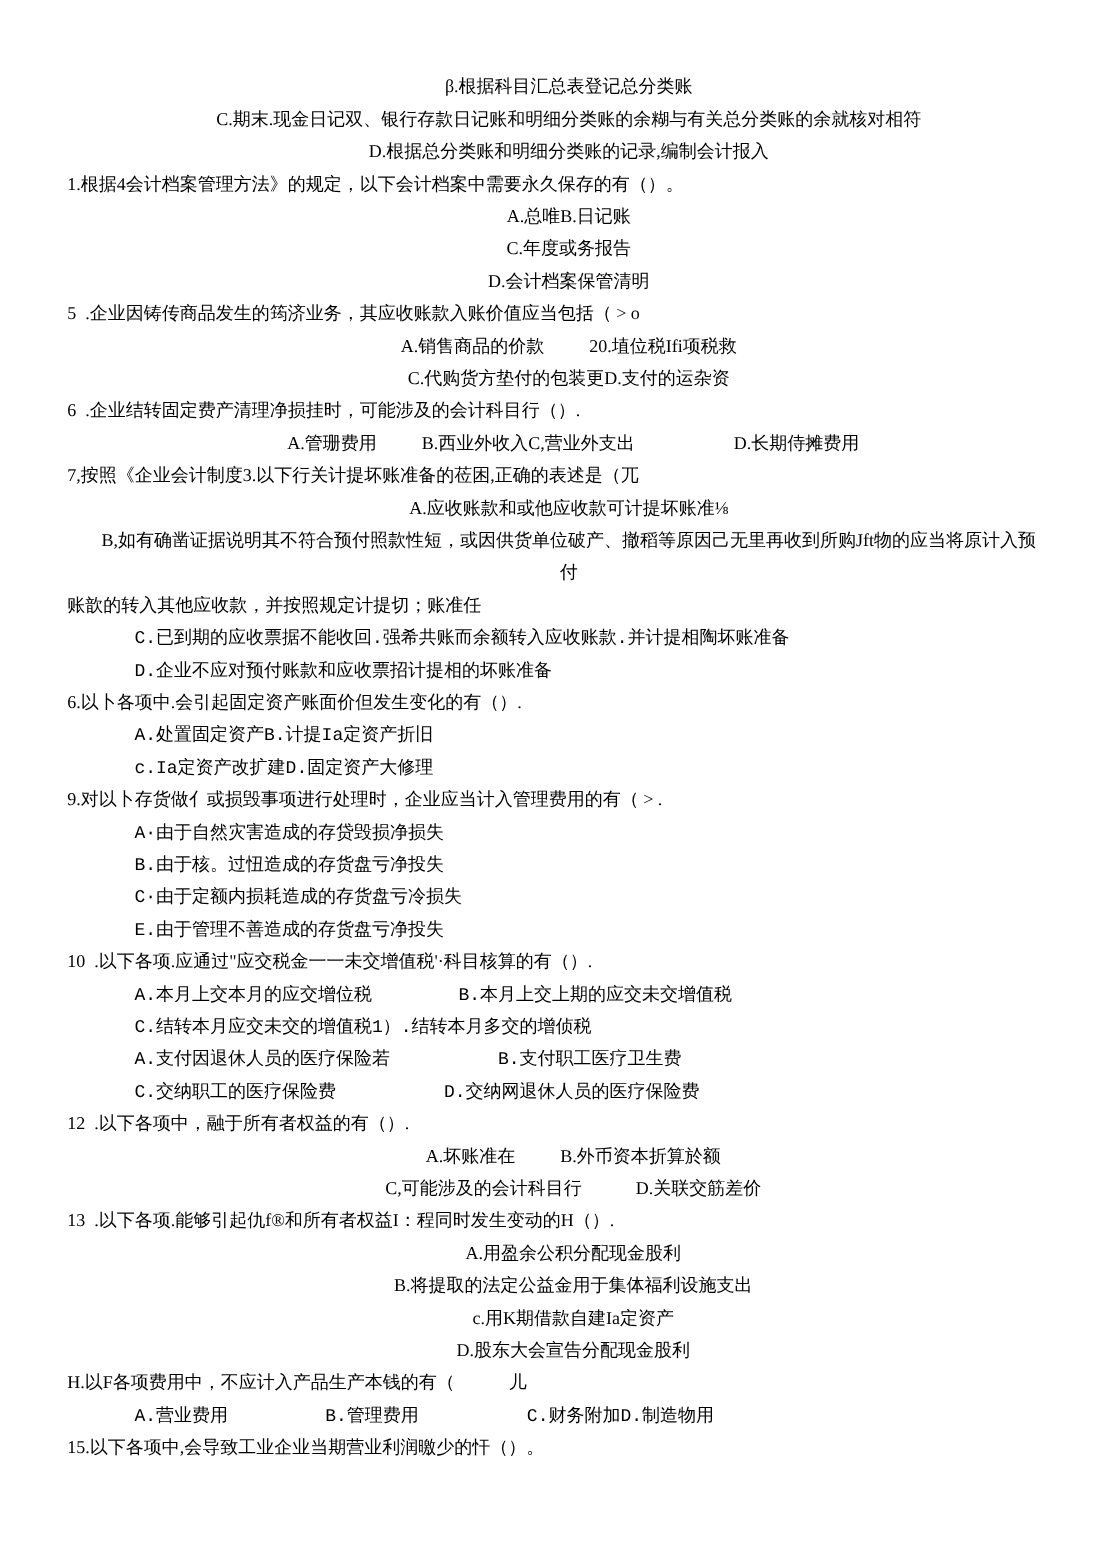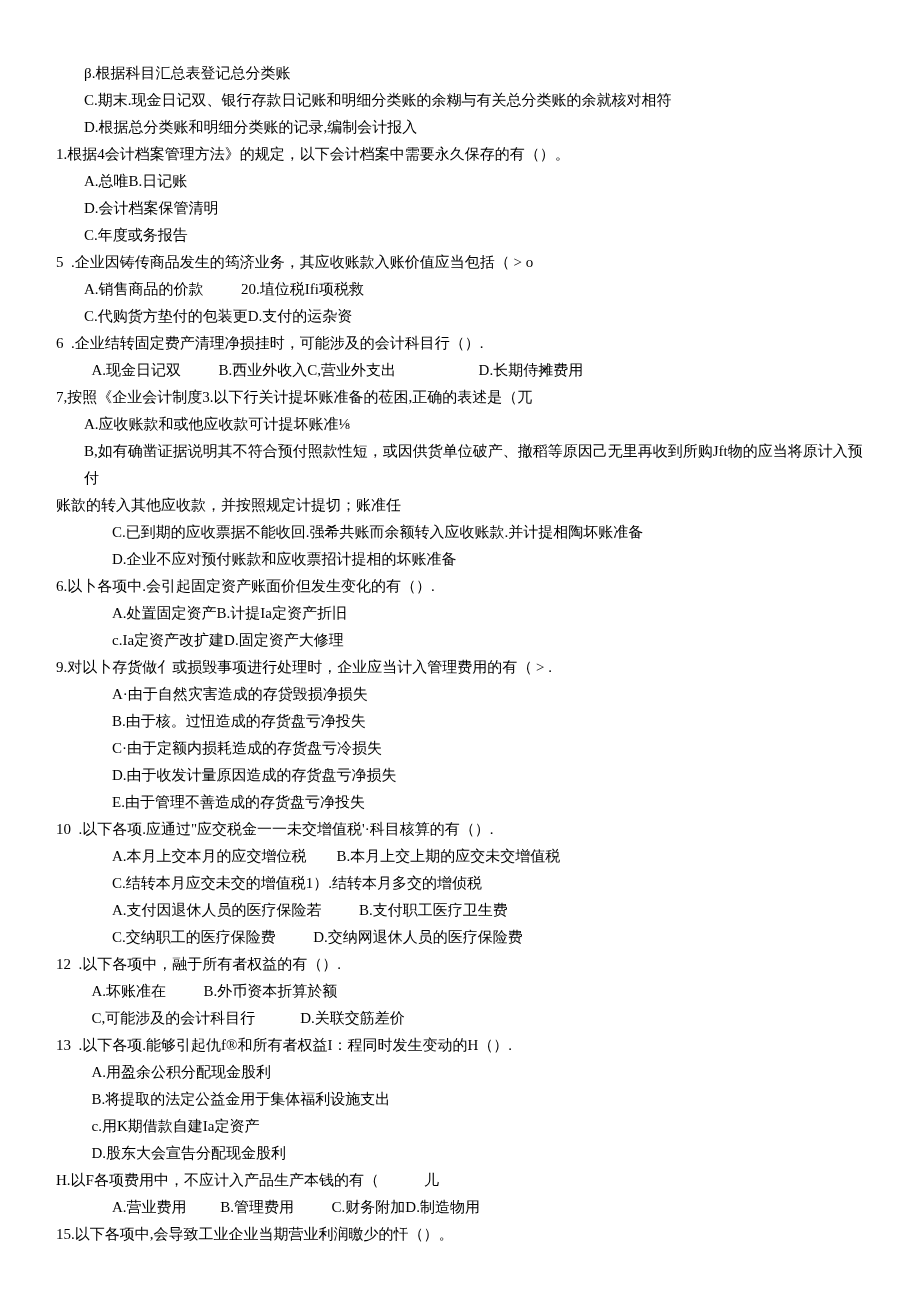--- a/index.html
+++ b/index.html
@@ -9,54 +9,53 @@
     font-size: 15px;
     line-height: 1.8;
     color: #000;
     background: #fff;
     width: 920px;
     box-sizing: border-box;
   }
   .line {
     white-space: pre-wrap;
   }
-  .indent1 { padding-left: 28px; }
-  .indent2 { padding-left: 56px; }
+  .indent1 { padding-left: 28px; text-align: center; }
+  .indent2 { padding-left: 56px; font-family: Liberation Mono, monospace; }
   .stem { padding-left: 0; }
 </style>
 </head>
 <body>
 
 <div id="doc">
     <div class="line indent1">β.根据科目汇总表登记总分类账</div>
     <div class="line indent1">C.期末.现金日记双、银行存款日记账和明细分类账的余糊与有关总分类账的余就核对相符</div>
     <div class="line indent1">D.根据总分类账和明细分类账的记录,编制会计报入</div>
     <div class="line stem">1.根据4会计档案管理方法》的规定，以下会计档案中需要永久保存的有（）。</div>
     <div class="line indent1">A.总唯B.日记账</div>
+    <div class="line indent1">C.年度或务报告</div>
     <div class="line indent1">D.会计档案保管清明</div>
-    <div class="line indent1">C.年度或务报告</div>
     <div class="line stem">5  .企业因铸传商品发生的筠济业务，其应收账款入账价值应当包括（ &gt; o</div>
     <div class="line indent1">A.销售商品的价款          20.埴位税Ifi项税救</div>
     <div class="line indent1">C.代购货方垫付的包装更D.支付的运杂资</div>
     <div class="line stem">6  .企业结转固定费产清理净损挂时，可能涉及的会计科目行（）.</div>
-    <div class="line indent1">  A.现金日记双          B.西业外收入C,营业外支出                      D.长期侍摊费用</div>
+    <div class="line indent1">  A.管珊费用          B.西业外收入C,营业外支出                      D.长期侍摊费用</div>
     <div class="line stem">7,按照《企业会计制度3.以下行关计提坏账准备的莅困,正确的表述是（兀</div>
     <div class="line indent1">A.应收账款和或他应收款可计提坏账准⅛</div>
     <div class="line indent1">B,如有确凿证据说明其不符合预付照款性短，或因供货单位破产、撤稻等原因己无里再收到所购Jft物的应当将原计入预付</div>
     <div class="line stem">账歆的转入其他应收款，并按照规定计提切；账准任</div>
     <div class="line indent2">C.已到期的应收票据不能收回.强希共账而余额转入应收账款.并计提相陶坏账准备</div>
     <div class="line indent2">D.企业不应对预付账款和应收票招计提相的坏账准备</div>
     <div class="line stem">6.以卜各项中.会引起固定资产账面价但发生变化的有（）.</div>
     <div class="line indent2">A.处置固定资产B.计提Ia定资产折旧</div>
     <div class="line indent2">c.Ia定资产改扩建D.固定资产大修理</div>
     <div class="line stem">9.对以卜存货做亻或损毁事项进行处理时，企业应当计入管理费用的有（ &gt; .</div>
     <div class="line indent2">A·由于自然灾害造成的存贷毁损净损失</div>
     <div class="line indent2">B.由于核。过忸造成的存货盘亏净投失</div>
     <div class="line indent2">C·由于定额内损耗造成的存货盘亏冷损失</div>
-    <div class="line indent2">D.由于收发计量原因造成的存货盘亏净损失</div>
     <div class="line indent2">E.由于管理不善造成的存货盘亏净投失</div>
     <div class="line stem">10  .以下各项.应通过"应交税金一一未交增值税'·科目核算的有（）.</div>
     <div class="line indent2">A.本月上交本月的应交增位税        B.本月上交上期的应交未交增值税</div>
     <div class="line indent2">C.结转本月应交未交的增值税1）.结转本月多交的增侦税</div>
     <div class="line indent2">A.支付因退休人员的医疗保险若          B.支付职工医疗卫生费</div>
     <div class="line indent2">C.交纳职工的医疗保险费          D.交纳网退休人员的医疗保险费</div>
     <div class="line stem">12  .以下各项中，融于所有者权益的有（）.</div>
     <div class="line indent1">  A.坏账准在          B.外币资本折算於额</div>
     <div class="line indent1">  C,可能涉及的会计科目行            D.关联交筋差价</div>
     <div class="line stem">13  .以下各项.能够引起仇f®和所有者权益I：程同时发生变动的H（）.</div>

